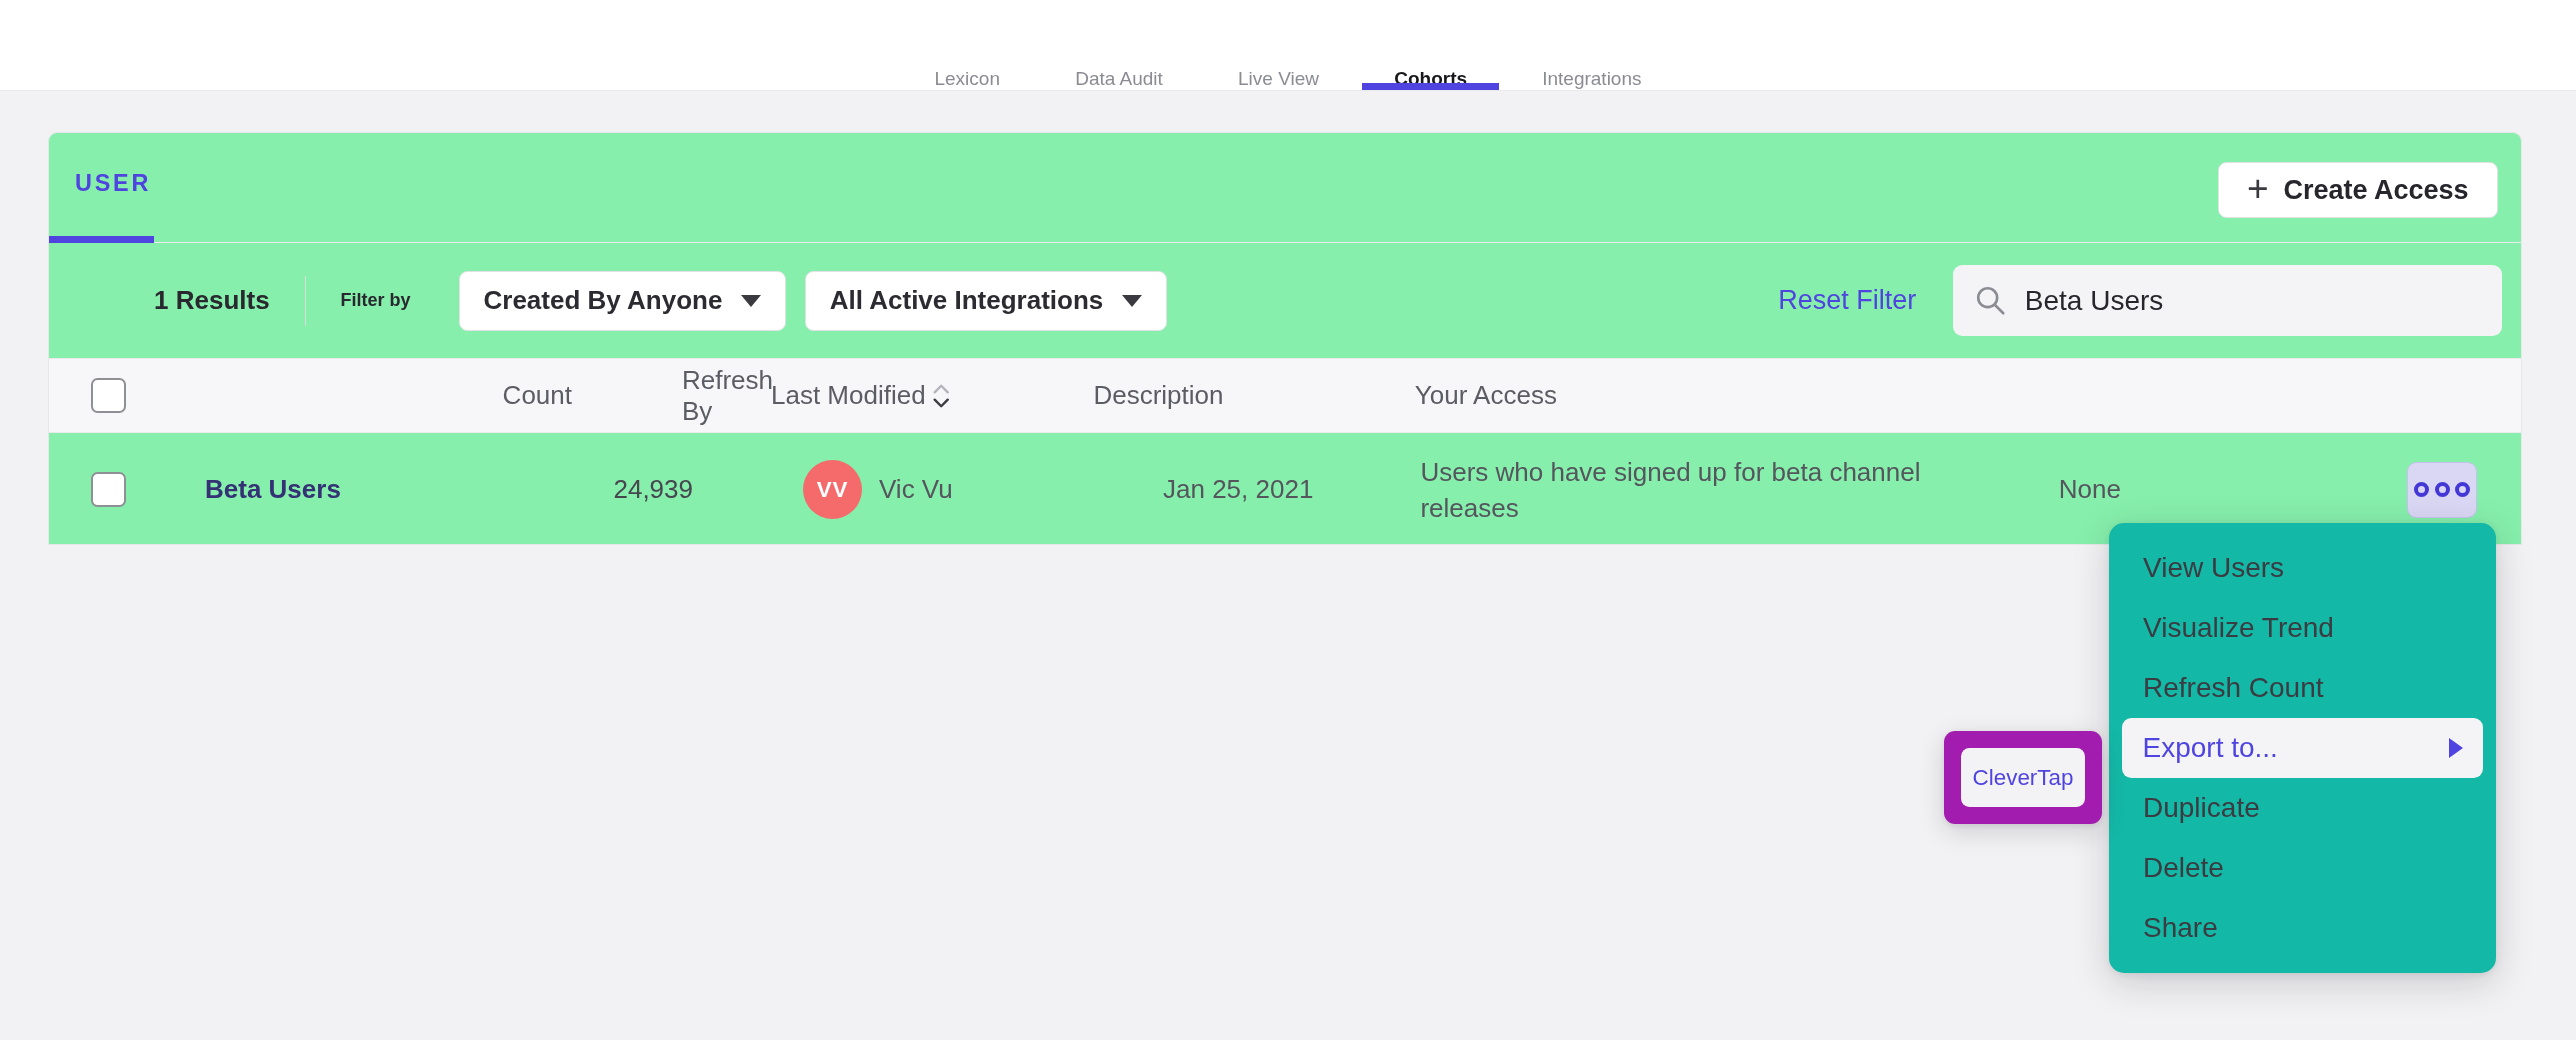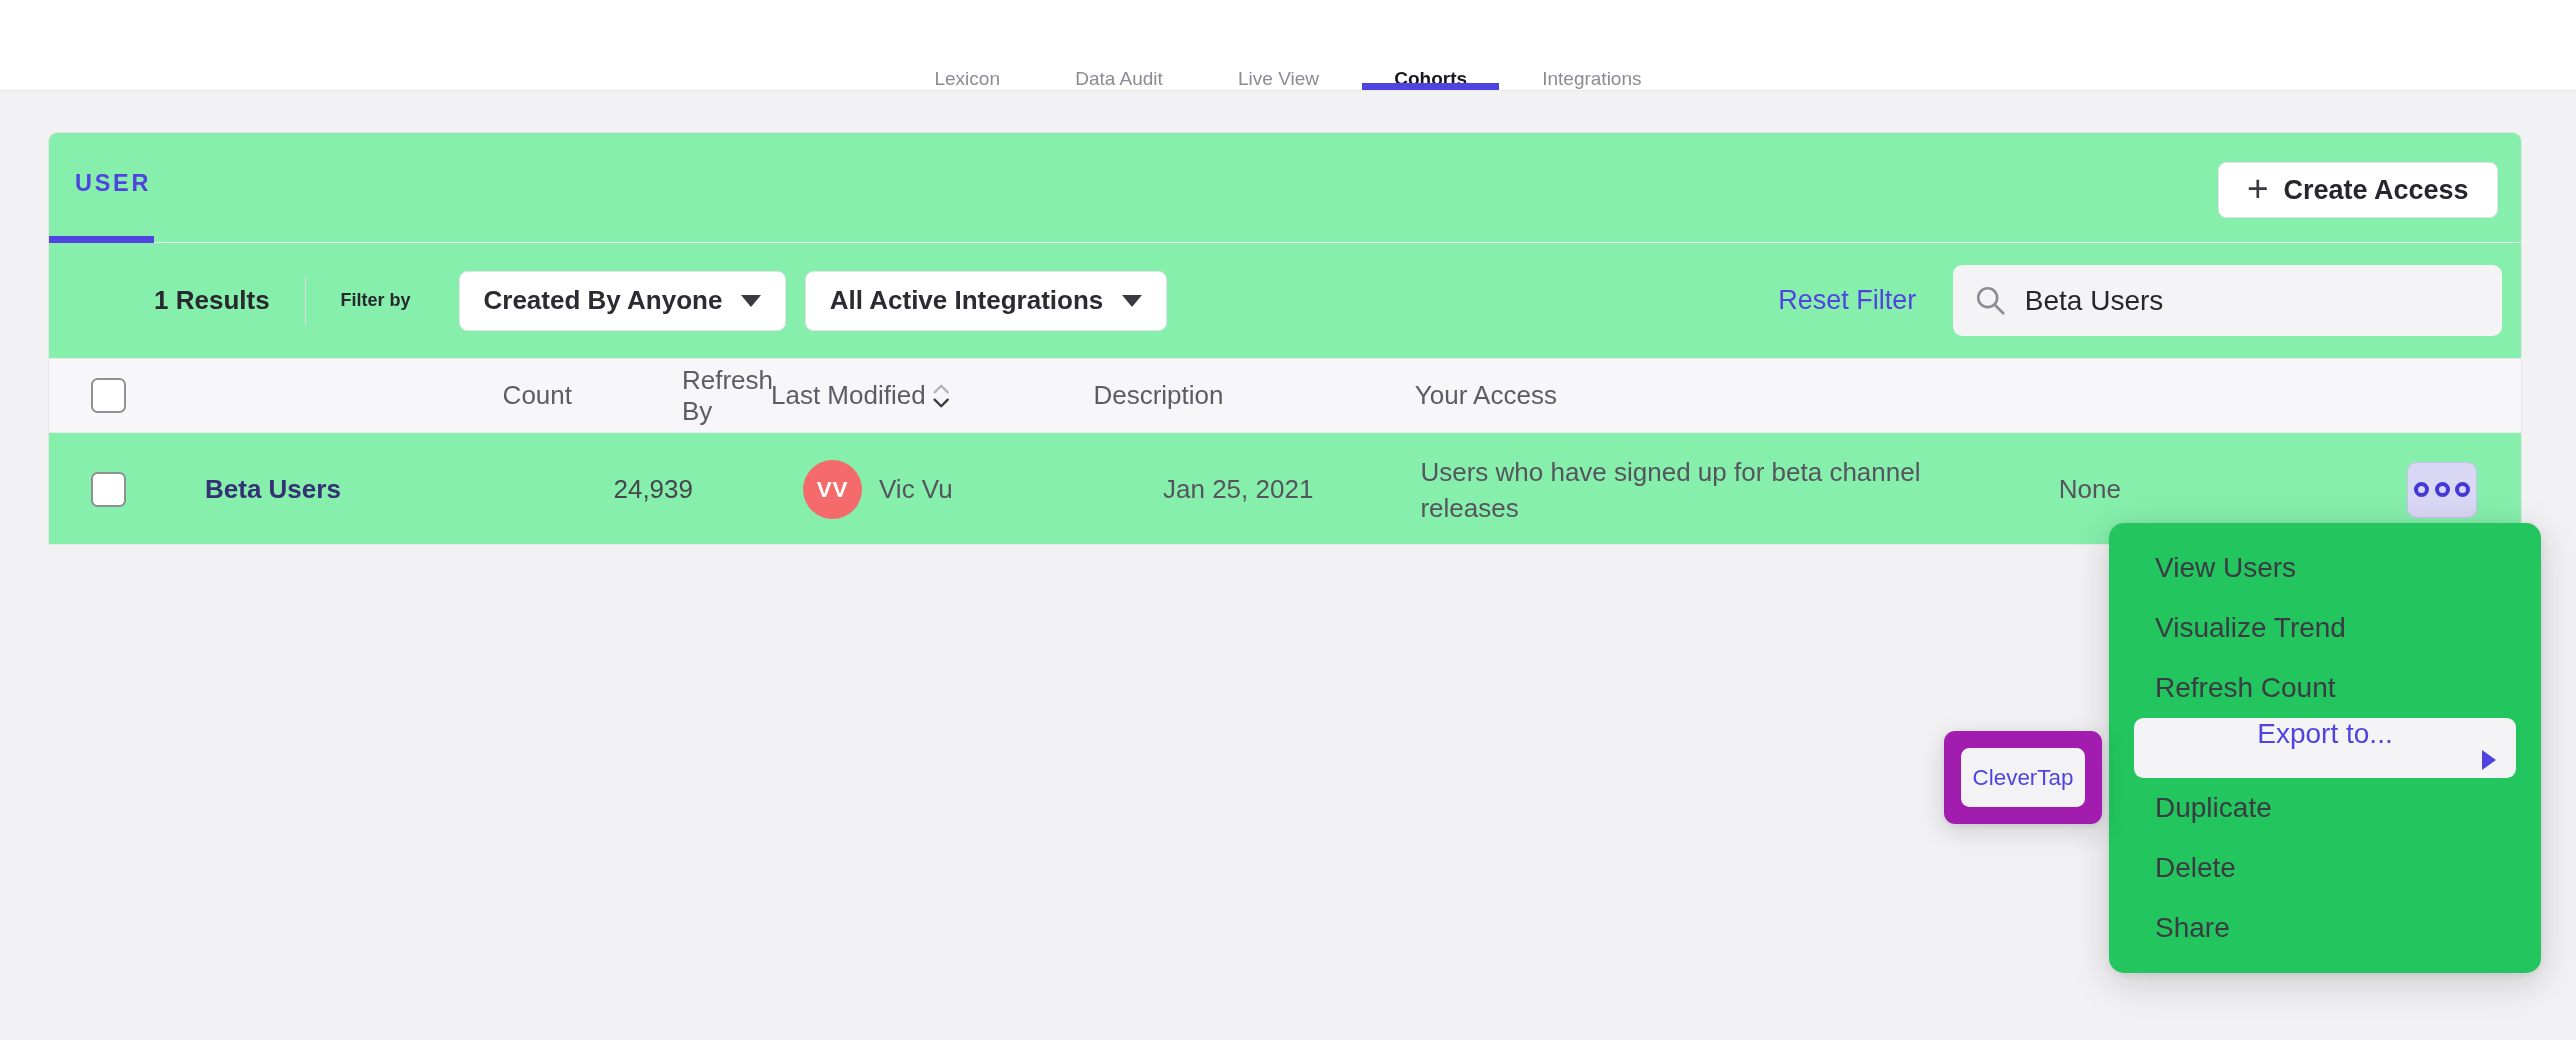--- a/index.html
+++ b/index.html
@@ -109,32 +109,31 @@
     margin-left:auto; margin-right:44px;
     width:70px; height:56px; border-radius:9.3px;
     background:#d9d7f3; border:0.9px solid #c4c1ed;
     display:flex; align-items:center; justify-content:center; gap:5.6px; cursor:pointer;
   }
   .ring { width:15px; height:15px; border:4.7px solid #4338d6; border-radius:50%; }
   .sort-icon { cursor:pointer; display:inline-block; }
 
   
   .context-menu {
-    position:absolute; left:2109px; top:523px; width:432px;
-    background:#22c55e; border-radius:15px; padding:15px 12px;
+    position:absolute; left:2109px; top:523px; width:387px;
+    background:#14b8a6; border-radius:15px; padding:15px 0;
     box-shadow:0 9.3px 37px rgba(25,25,40,0.18), 0 1.9px 7.5px rgba(25,25,40,0.08);
   }
   .menu-item {
     height:60px; display:flex; align-items:center; padding:0 34px;
     font-size:28px; color:#3b3b42; cursor:pointer;
   }
   .menu-item.highlight {
     margin:0 13px; padding:0 20.5px; background:#f4f4f6; border-radius:9.3px;
     color:#4f44e0;
-    flex-direction:column;
   }
   .arrow-right {
     width:0; height:0; margin-left:auto;
     border-top:10.3px solid transparent; border-bottom:10.3px solid transparent;
     border-left:14px solid #4f44e0;
   }
 
   
   .submenu {
     position:absolute; left:1944px; top:731px; width:158px; height:93px;

